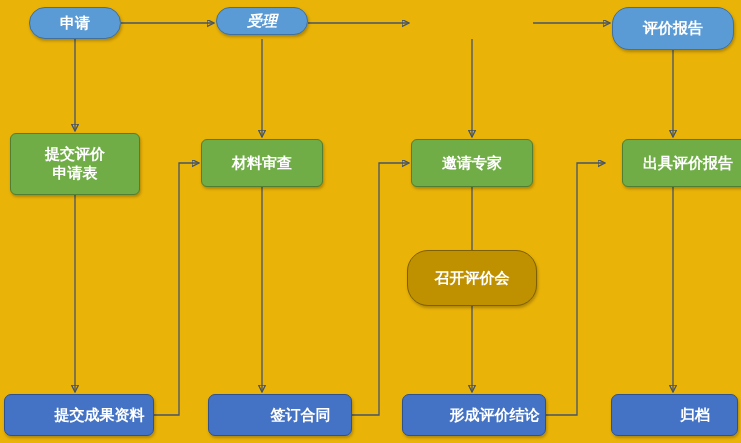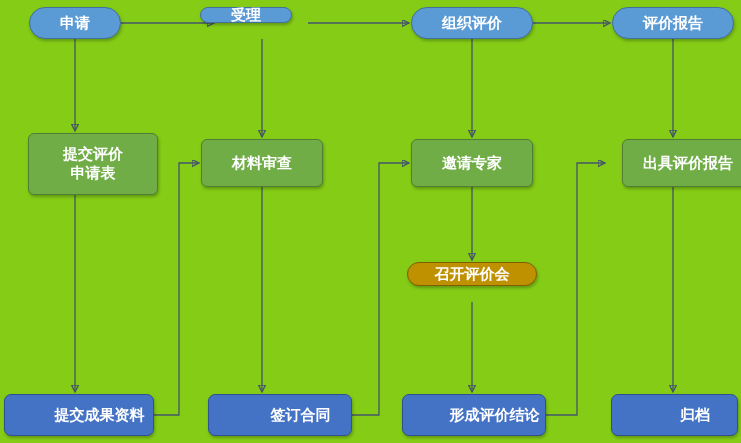--- a/index.html
+++ b/index.html
@@ -5,21 +5,21 @@
   html, body {
     margin: 0;
     padding: 0;
     background: #ffffff;
     font-family: "Liberation Sans", "DejaVu Sans", sans-serif;
   }
   .canvas {
     position: relative;
     width: 741px;
     height: 443px;
-    background: #84cc16;
+    background: #eab308;
     overflow: hidden;
   }
   .node {
     position: absolute;
     display: flex;
     align-items: center;
     justify-content: center;
     text-align: center;
     color: #ffffff;
     font-weight: bold;
@@ -50,30 +50,30 @@
   
   .blue {
     background: #4472C4;
     border: 1.5px solid #2F528F;
     border-radius: 7px;
     padding-left: 41px;
   }
 
   
   .n-apply            { left: 29px;  top: 7px;   width: 92px;  height: 32px; }
-  .n-accept           { left: 200px; top: 7px;   width: 92px;  height: 16px; }
+  .n-accept           { left: 216px; top: 7px;   width: 92px;  height: 28px; font-style: italic; }
   .n-organize         { left: 411px; top: 7px;   width: 122px; height: 32px; }
-  .n-report           { left: 612px; top: 7px;   width: 122px; height: 32px; }
+  .n-report           { left: 612px; top: 7px;   width: 122px; height: 43px; }
 
-  .n-submit-form      { left: 28px;  top: 133px; width: 130px; height: 62px; }
+  .n-submit-form      { left: 10px;  top: 133px; width: 130px; height: 62px; }
   .n-material-review  { left: 201px; top: 139px; width: 122px; height: 48px; }
   .n-invite-experts   { left: 411px; top: 139px; width: 122px; height: 48px; }
   .n-issue-report     { left: 622px; top: 139px; width: 132px; height: 48px; }
 
-  .n-meeting          { left: 407px; top: 262px; width: 130px; height: 24px; }
+  .n-meeting          { left: 407px; top: 250px; width: 130px; height: 56px; }
 
   .n-materials        { left: 4px;   top: 394px; width: 150px; height: 42px; }
   .n-contract         { left: 208px; top: 394px; width: 144px; height: 42px; }
   .n-conclusion       { left: 402px; top: 394px; width: 144px; height: 42px; }
   .n-archive          { left: 611px; top: 394px; width: 127px; height: 42px; }
 
   .connectors {
     position: absolute;
     left: 0; top: 0;
     width: 741px;
@@ -115,21 +115,20 @@
     <path d="M673 39 V 137" marker-end="url(#arrow)"></path>
     <path d="M673 187 V 392" marker-end="url(#arrow)"></path>
 
     <path d="M154 415 H 179 V 163 H 199" marker-end="url(#arrow)"></path>
     <path d="M352 415 H 379 V 163 H 409" marker-end="url(#arrow)"></path>
     <path d="M546 415 H 577 V 163 H 605" marker-end="url(#arrow)"></path>
   </svg>
 
   <div class="node pill n-apply">申请</div>
   <div class="node pill n-accept">受理</div>
-  <div class="node pill n-organize">组织评价</div>
   <div class="node pill n-report">评价报告</div>
 
   <div class="node green n-submit-form">提交评价
 申请表</div>
   <div class="node green n-material-review">材料审查</div>
   <div class="node green n-invite-experts">邀请专家</div>
   <div class="node green n-issue-report">出具评价报告</div>
 
   <div class="node gold n-meeting">召开评价会</div>
 

